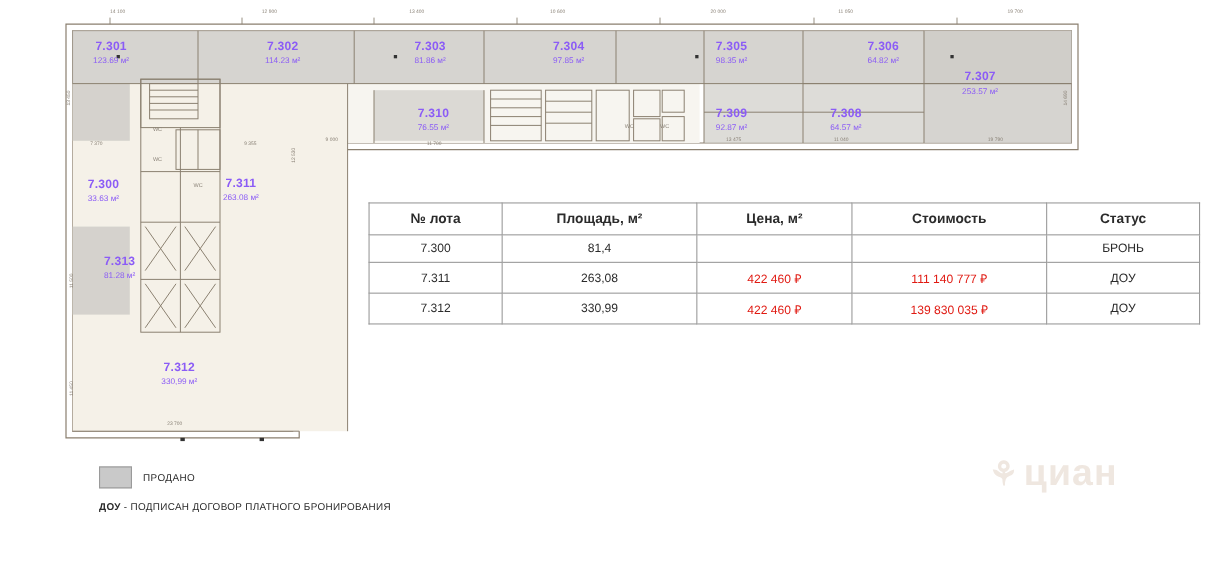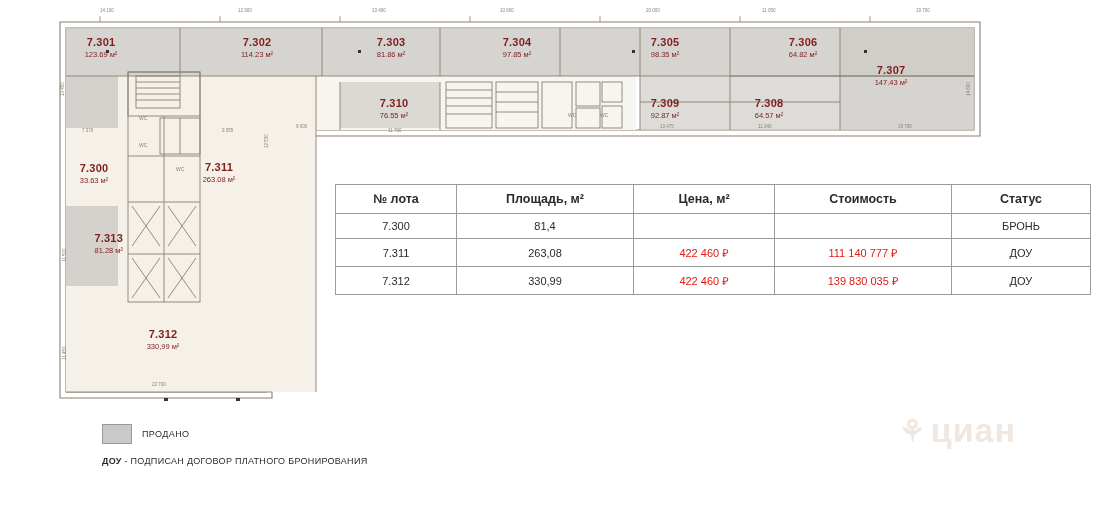--- a/index.html
+++ b/index.html
@@ -27,21 +27,21 @@
     position: absolute;
     left: 40px;
     top: 6px;
     width: 960px;
     height: 400px;
   }
 
   .unit-label {
     position: absolute;
     text-align: center;
-    color: #7f1d1d;
+    color: #8b5cf6;
     line-height: 1.25;
     pointer-events: none;
   }
   .unit-label .u-code {
     font-size: 11px;
     font-weight: bold;
     letter-spacing: .2px;
     white-space: nowrap;
   }
   .unit-label .u-area {
@@ -91,21 +91,21 @@
   }
   .col-lot   { width: 92px; }
   .col-area  { width: 148px; }
   .col-price { width: 112px; }
   .col-sum   { width: 148px; }
   .col-stat  { width: 110px; }
 
   
   .legend {
     position: absolute;
-    left: 102px;
+    left: 90px;
     top: 424px;
     font-size: 9px;
     color: #2b2b2b;
   }
   .legend-row {
     display: flex;
     align-items: center;
     gap: 10px;
     height: 20px;
   }
@@ -272,21 +272,21 @@
   <div class="unit-label" style="left:626px; top:36px; width:78px;">
     <div class="u-code">7.305</div>
     <div class="u-area">98.35 м²</div>
   </div>
   <div class="unit-label" style="left:764px; top:36px; width:78px;">
     <div class="u-code">7.306</div>
     <div class="u-area">64.82 м²</div>
   </div>
   <div class="unit-label" style="left:852px; top:64px; width:78px;">
     <div class="u-code">7.307</div>
-    <div class="u-area">147.43 м²</div>
+    <div class="u-area">253.57 м²</div>
   </div>
   <div class="unit-label" style="left:730px; top:97px; width:78px;">
     <div class="u-code">7.308</div>
     <div class="u-area">64.57 м²</div>
   </div>
   <div class="unit-label" style="left:626px; top:97px; width:78px;">
     <div class="u-code">7.309</div>
     <div class="u-area">92.87 м²</div>
   </div>
   <div class="unit-label" style="left:355px; top:97px; width:78px;">

